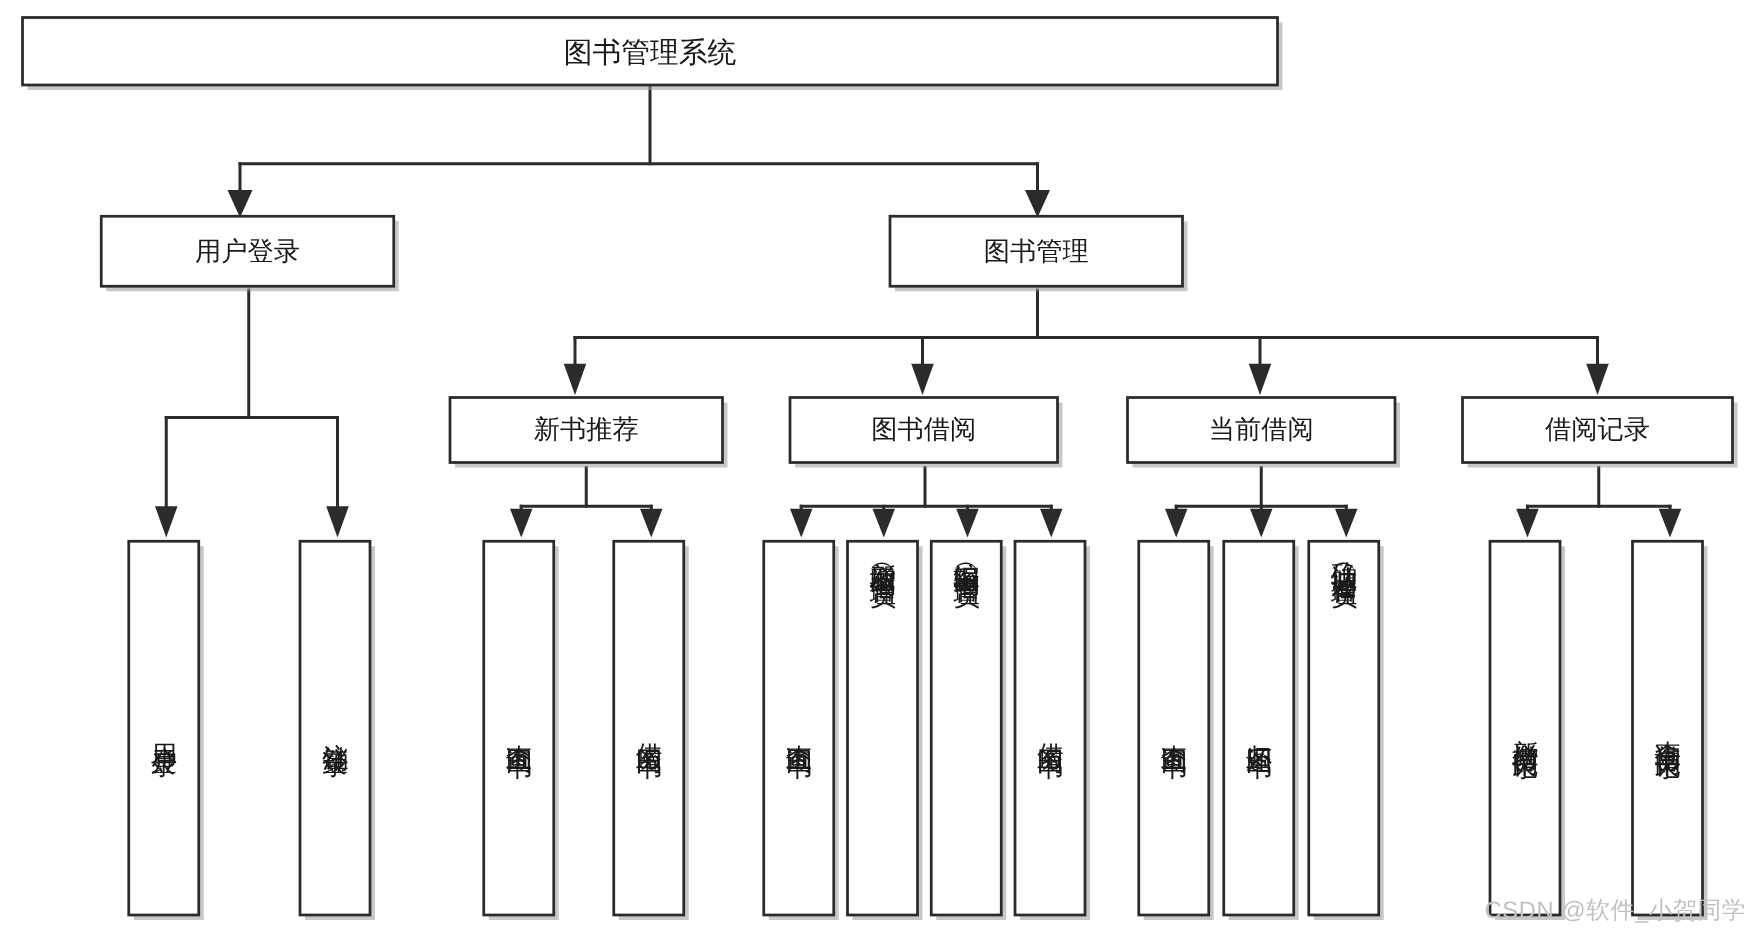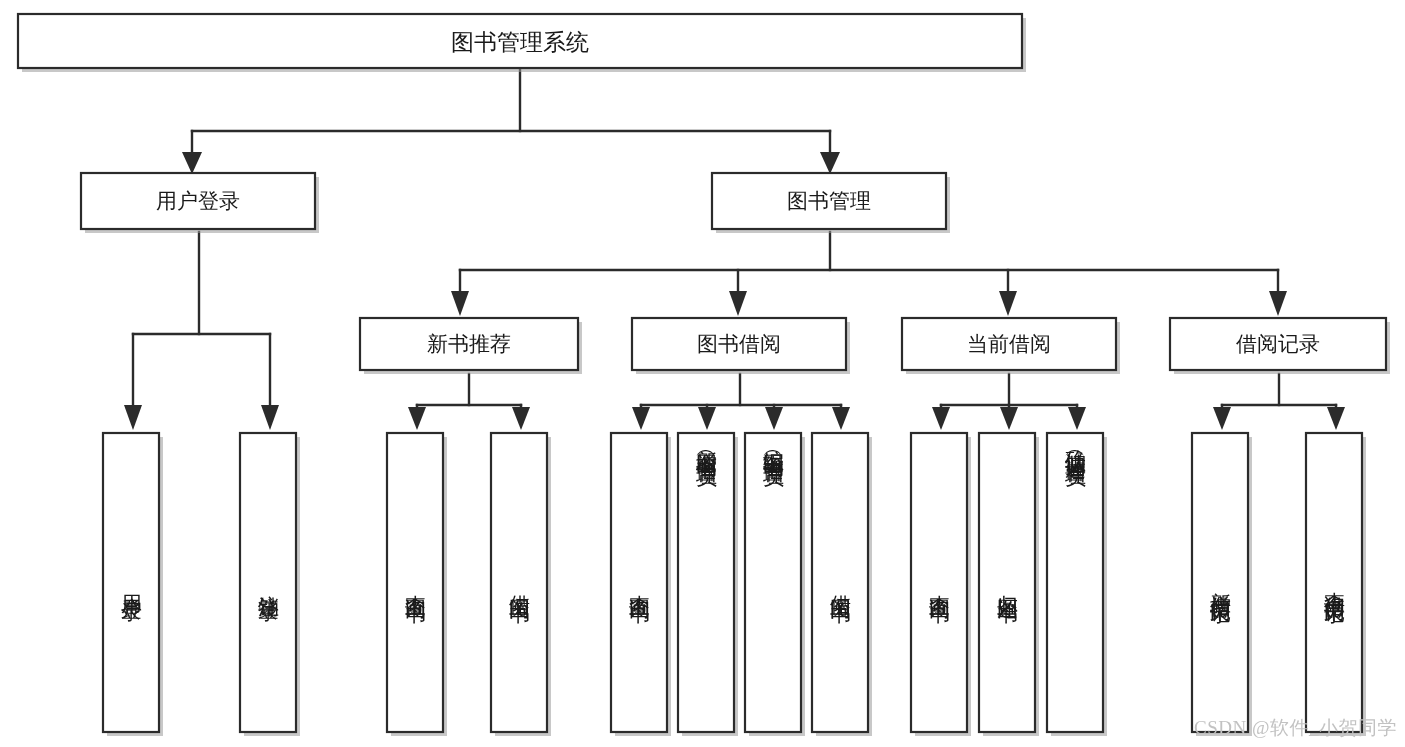--- a/index.html
+++ b/index.html
@@ -73,21 +73,21 @@
     line-height: 1.18;
     letter-spacing: 2.5px;
     color: #1a1a1a;
     white-space: nowrap;
     text-align: center;
   }
   .watermark {
     position: absolute;
     right: 8px;
     bottom: 6px;
-    font-family: Liberation Serif, serif;
+    font-family: Liberation Sans, sans-serif;
     font-size: 19px;
     color: #c2c2c2;
     letter-spacing: 0.5px;
     white-space: nowrap;
     user-select: none;
   }
 </style>
 </head>
 <body>
 

